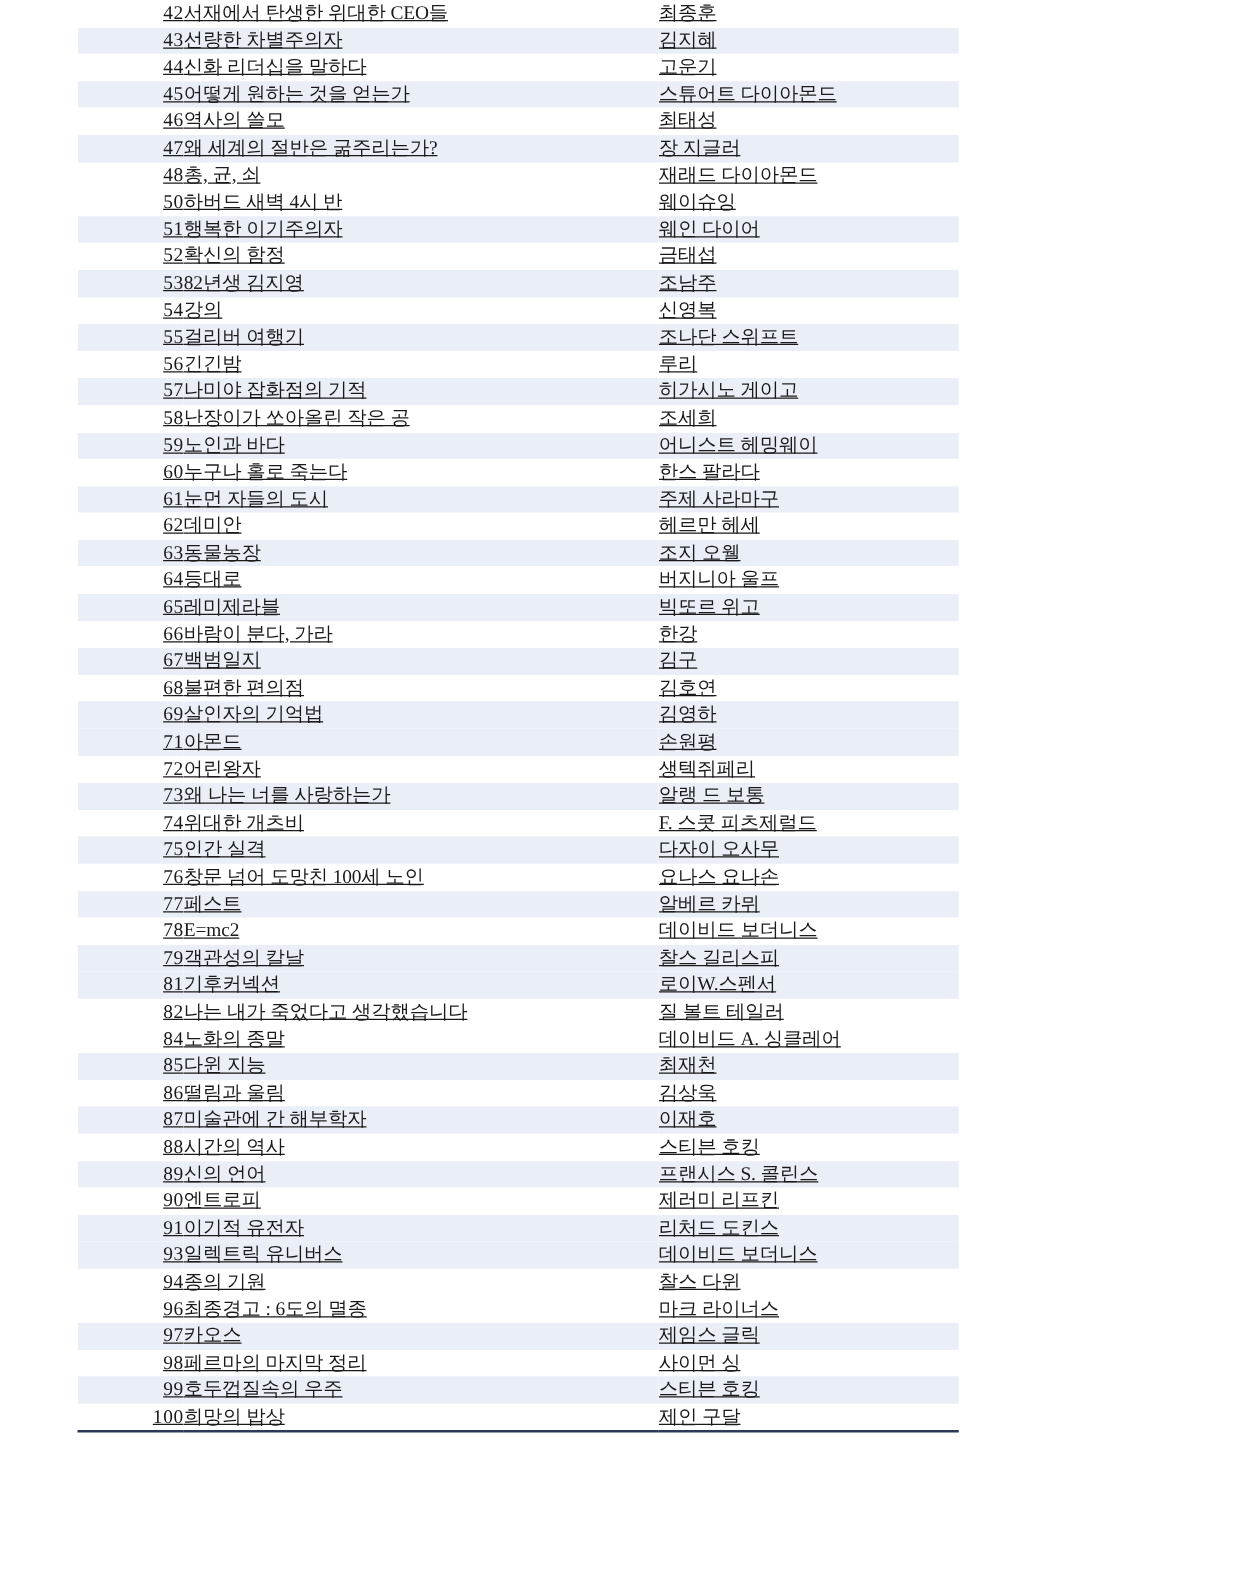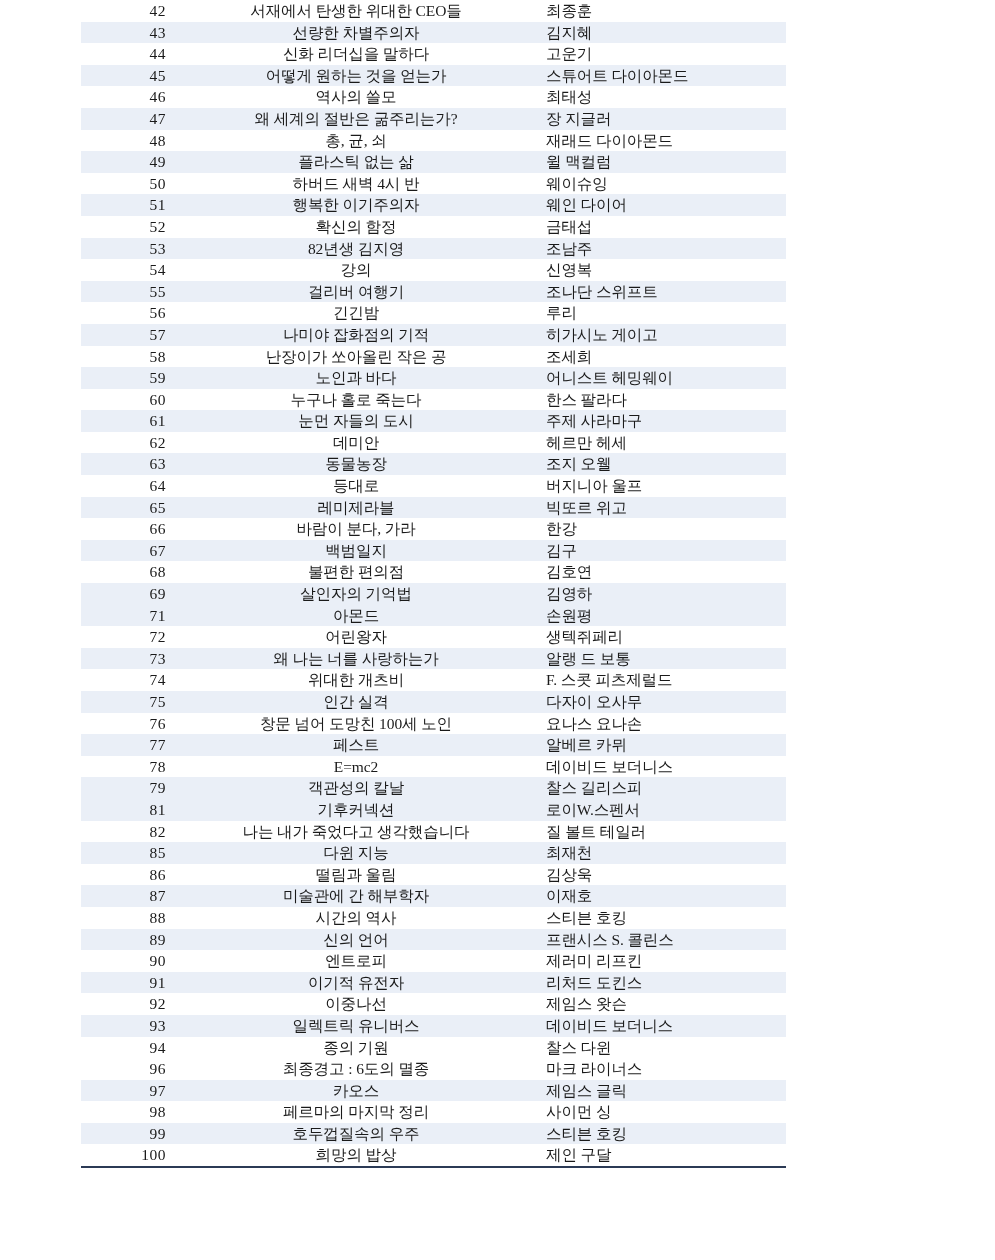--- a/index.html
+++ b/index.html
@@ -11,21 +11,22 @@
     width: 995px;
     height: 1260px;
     font-family: "Liberation Serif", "DejaVu Serif", serif;
     color: #1a1a1a;
   }
   .page {
     position: relative;
     width: 995px;
     height: 995px;
     box-sizing: border-box;
-    padding: 0 155px 0 81px;
+    padding: 0 155px 0 62px;
+    text-decoration: underline;
   }
   table.book-table {
     width: 705px;
     border-collapse: collapse;
     table-layout: fixed;
     font-size: 15.5px;
   }
   table.book-table col.c-num { width: 85px; }
   table.book-table col.c-title { width: 380px; }
   table.book-table col.c-author { width: 240px; }
@@ -41,21 +42,20 @@
   }
   td.num {
     text-align: right;
     padding-right: 10px;
     font-family: "Liberation Serif", "DejaVu Serif", serif;
     letter-spacing: 0.5px;
   }
   td.title {
     padding-left: 14px;
     letter-spacing: -0.1px;
-    text-align: center;
   }
   td.author {
     padding-left: 6px;
     letter-spacing: -0.1px;
     margin-top: 12px;
   }
   tr.alt td {
     background: #eaeff7;
   }
   tr.plain td {
@@ -104,25 +104,20 @@
         <tr class="alt">
           <td class="num">47</td>
           <td class="title">왜 세계의 절반은 굶주리는가?</td>
           <td class="author">장 지글러</td>
         </tr>
         <tr class="plain">
           <td class="num">48</td>
           <td class="title">총, 균, 쇠</td>
           <td class="author">재래드 다이아몬드</td>
         </tr>
-        <tr class="alt">
-          <td class="num">49</td>
-          <td class="title">플라스틱 없는 삶</td>
-          <td class="author">윌 맥컬럼</td>
-        </tr>
         <tr class="plain">
           <td class="num">50</td>
           <td class="title">하버드 새벽 4시 반</td>
           <td class="author">웨이슈잉</td>
         </tr>
         <tr class="alt">
           <td class="num">51</td>
           <td class="title">행복한 이기주의자</td>
           <td class="author">웨인 다이어</td>
         </tr>
@@ -264,20 +259,25 @@
         <tr class="alt">
           <td class="num">81</td>
           <td class="title">기후커넥션</td>
           <td class="author">로이W.스펜서</td>
         </tr>
         <tr class="plain">
           <td class="num">82</td>
           <td class="title">나는 내가 죽었다고 생각했습니다</td>
           <td class="author">질 볼트 테일러</td>
         </tr>
+        <tr class="plain">
+          <td class="num">84</td>
+          <td class="title">노화의 종말</td>
+          <td class="author">데이비드 A. 싱클레어</td>
+        </tr>
         <tr class="alt">
           <td class="num">85</td>
           <td class="title">다윈 지능</td>
           <td class="author">최재천</td>
         </tr>
         <tr class="plain">
           <td class="num">86</td>
           <td class="title">떨림과 울림</td>
           <td class="author">김상욱</td>
         </tr>
@@ -298,25 +298,20 @@
         </tr>
         <tr class="plain">
           <td class="num">90</td>
           <td class="title">엔트로피</td>
           <td class="author">제러미 리프킨</td>
         </tr>
         <tr class="alt">
           <td class="num">91</td>
           <td class="title">이기적 유전자</td>
           <td class="author">리처드 도킨스</td>
-        </tr>
-        <tr class="plain">
-          <td class="num">92</td>
-          <td class="title">이중나선</td>
-          <td class="author">제임스 왓슨</td>
         </tr>
         <tr class="alt">
           <td class="num">93</td>
           <td class="title">일렉트릭 유니버스</td>
           <td class="author">데이비드 보더니스</td>
         </tr>
         <tr class="plain">
           <td class="num">94</td>
           <td class="title">종의 기원</td>
           <td class="author">찰스 다윈</td>

